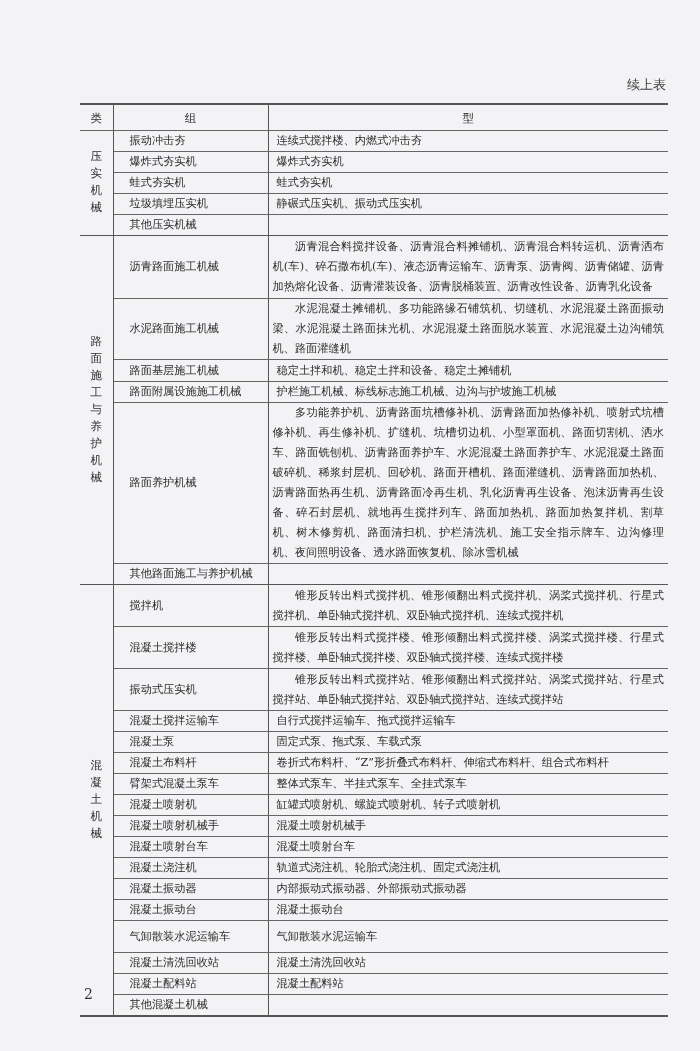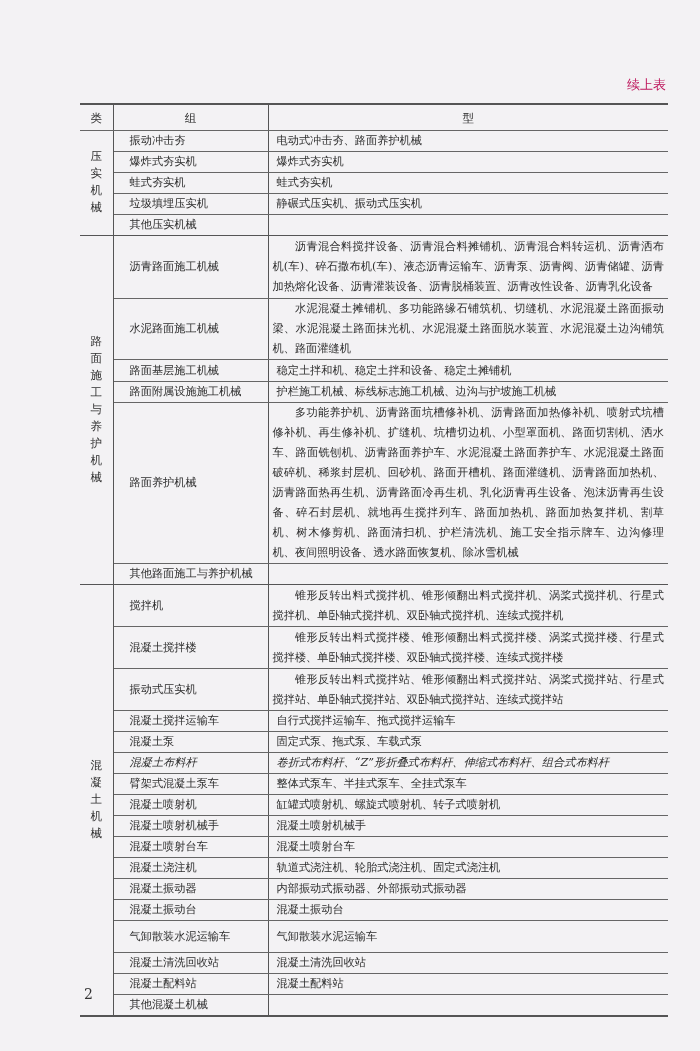--- a/index.html
+++ b/index.html
@@ -1,18 +1,18 @@
 <!DOCTYPE html>
 <html><head>
 <meta charset="utf-8">
 <style>
   html,body{margin:0;padding:0;}
   body{width:700px;height:1051px;background:#f3f2f4;position:relative;overflow:hidden;
        font-family:"DejaVu Serif","Liberation Serif",serif;color:#2e2e2e;}
-  .cont{position:absolute;right:34px;top:76px;font-size:13px;color:#be185d;}
+  .cont{position:absolute;right:34px;top:76px;font-size:13px;color:#404040;}
   table{position:absolute;left:80px;top:103px;width:588px;border-collapse:collapse;
         border-top:2px solid #555;border-bottom:2px solid #555;table-layout:fixed;font-size:11.2px;}
   col.c1{width:33px;} col.c2{width:155px;} col.c3{width:400px;}
   td,th{border-bottom:1px solid #666;padding:0;vertical-align:middle;line-height:20px;font-weight:normal;}
   th{height:25px;text-align:center;font-size:11.5px;}
   td.cat,th.cat{border-right:1px solid #555;text-align:center;}
   td.grp,th.grp{border-right:1px solid #555;padding-left:16px;}
   td.typ{padding-left:8px;padding-right:4px;}
   td.typ.multi{text-indent:2em;padding-left:4px;text-align:justify;}
   td.cat span{display:inline-block;width:12px;line-height:17px;word-break:break-all;font-size:11.5px;}
@@ -34,21 +34,21 @@
     <tr>
       <th class="cat">类</th>
       <th class="grp" style="text-align:center;padding-left:0">组</th>
       <th>型</th>
     </tr>
   </thead>
   <tbody id="tbody">
       <tr style="height: 21px;">
         <td class="cat" rowspan="5" style="border-bottom: 1px solid rgb(85, 85, 85); text-align: center;"><span>压实机械</span></td>
         <td class="grp">振动冲击夯</td>
-        <td class="typ">电动式冲击夯、路面养护机械</td>
+        <td class="typ">连续式搅拌楼、内燃式冲击夯</td>
       </tr>
       <tr style="height: 21px;">
         <td class="grp">爆炸式夯实机</td>
         <td class="typ">爆炸式夯实机</td>
       </tr>
       <tr style="height: 21px;">
         <td class="grp">蛙式夯实机</td>
         <td class="typ">蛙式夯实机</td>
       </tr>
       <tr style="height: 21px;">
@@ -98,21 +98,21 @@
         <td class="typ multi">锥形反转出料式搅拌站、锥形倾翻出料式搅拌站、涡桨式搅拌站、行星式搅拌站、单卧轴式搅拌站、双卧轴式搅拌站、连续式搅拌站</td>
       </tr>
       <tr style="height: 21px;">
         <td class="grp">混凝土搅拌运输车</td>
         <td class="typ">自行式搅拌运输车、拖式搅拌运输车</td>
       </tr>
       <tr style="height: 20px;">
         <td class="grp">混凝土泵</td>
         <td class="typ">固定式泵、拖式泵、车载式泵</td>
       </tr>
-      <tr style="height: 20px; font-style: italic;">
+      <tr style="height: 20px;">
         <td class="grp">混凝土布料杆</td>
         <td class="typ">卷折式布料杆、“Z”形折叠式布料杆、伸缩式布料杆、组合式布料杆</td>
       </tr>
       <tr style="height: 20px;">
         <td class="grp">臂架式混凝土泵车</td>
         <td class="typ">整体式泵车、半挂式泵车、全挂式泵车</td>
       </tr>
       <tr style="height: 20px;">
         <td class="grp">混凝土喷射机</td>
         <td class="typ">缸罐式喷射机、螺旋式喷射机、转子式喷射机</td>

